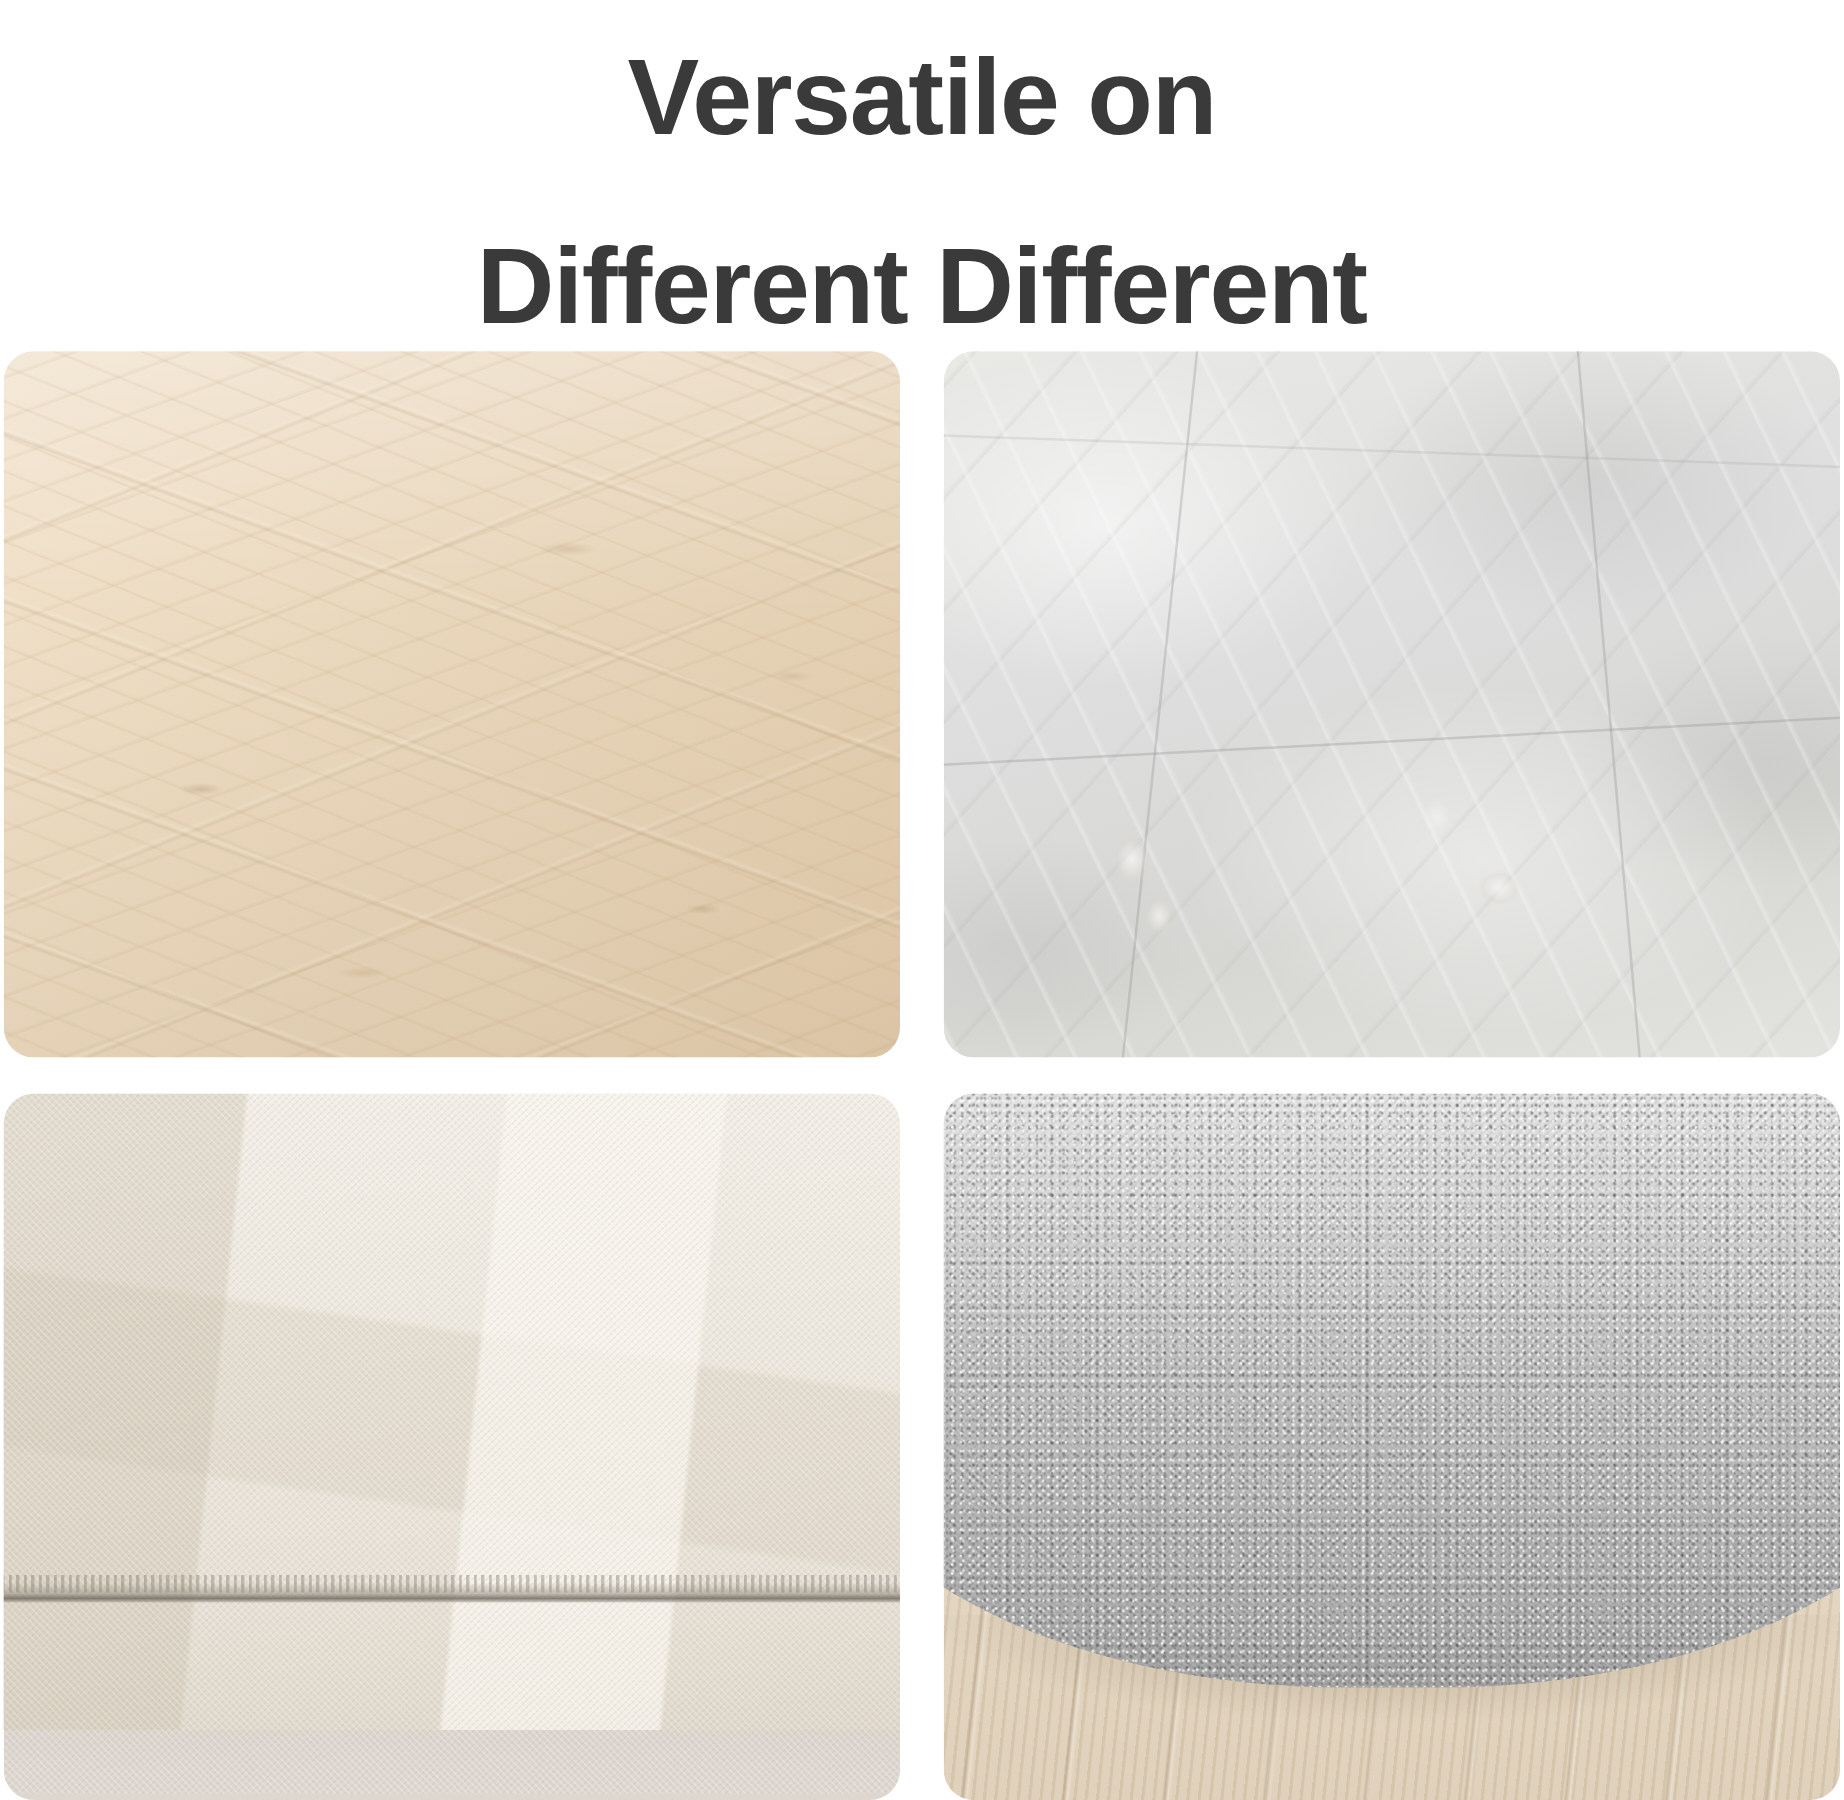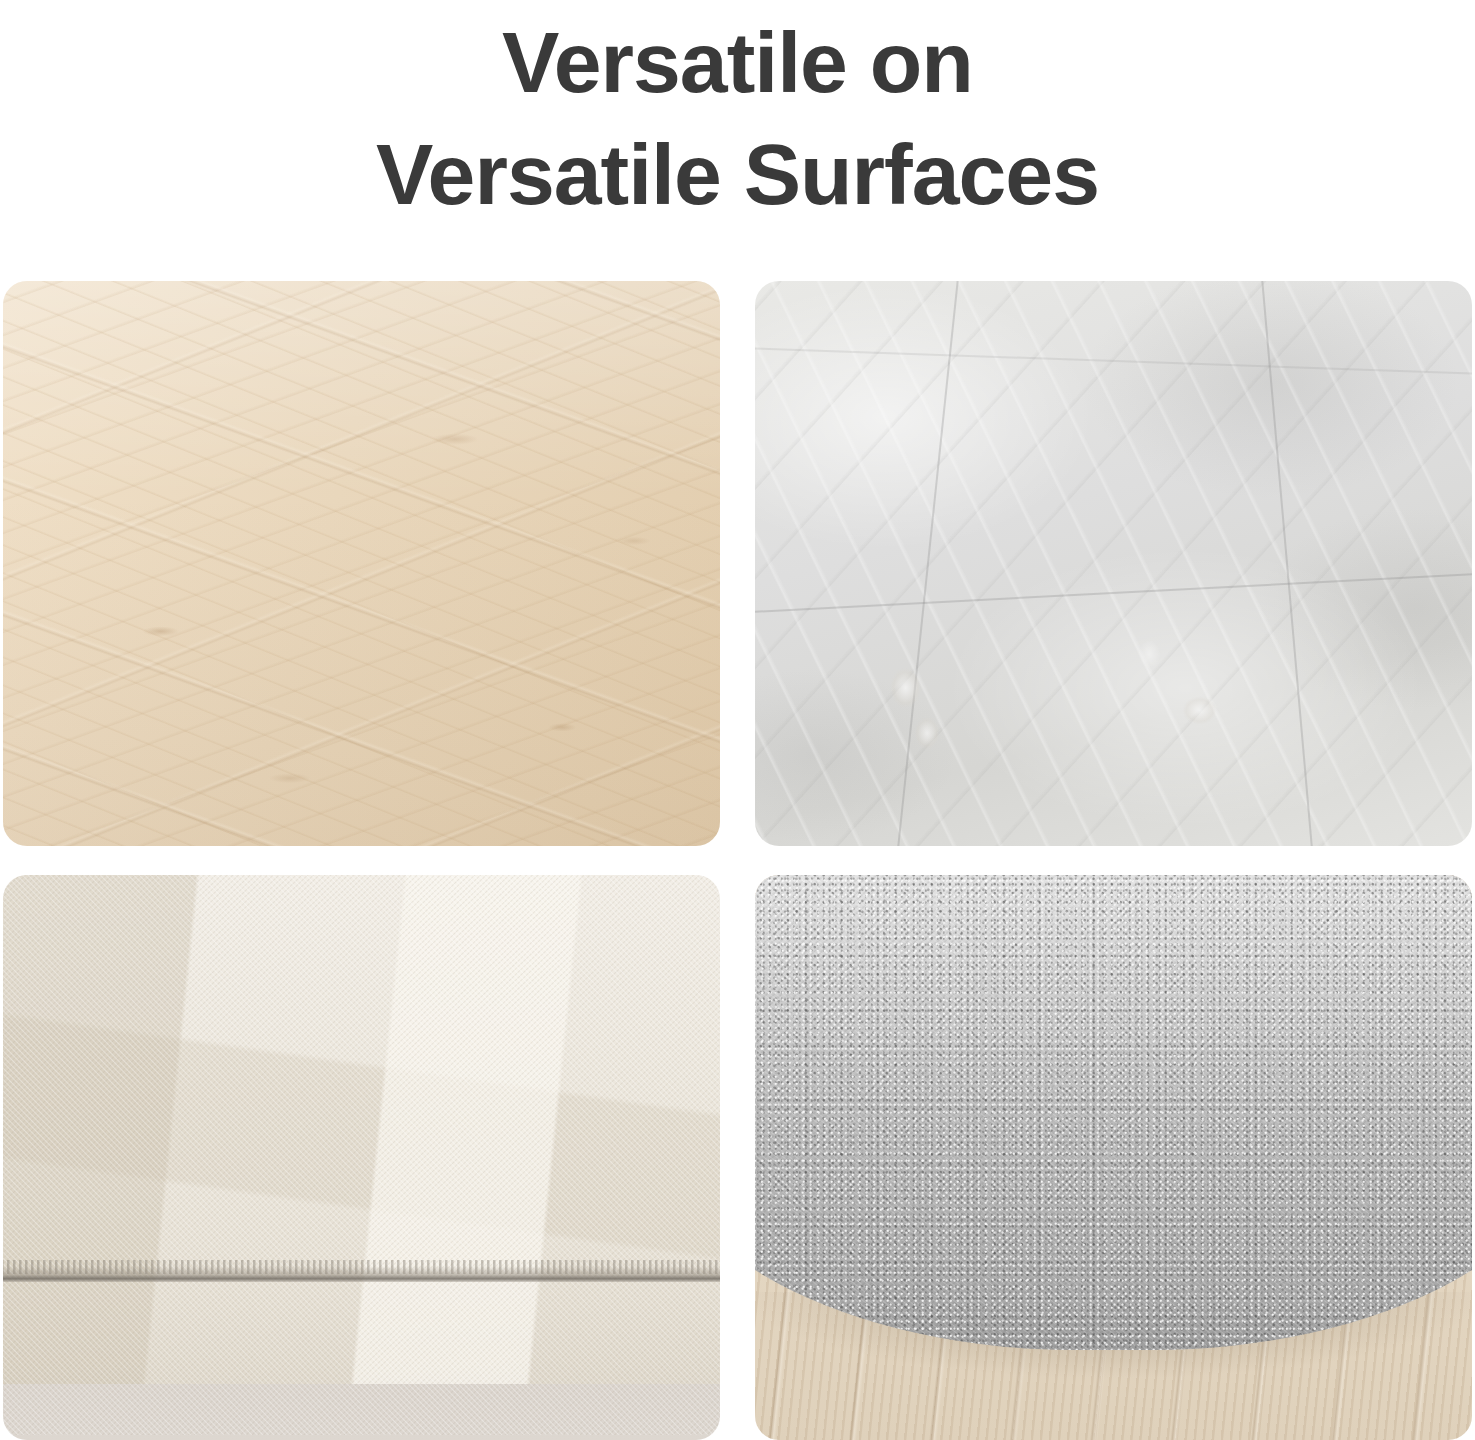--- a/index.html
+++ b/index.html
@@ -26,22 +26,23 @@
   .title-block {
     position: absolute;
     left: 0;
     top: 0;
     width: 1475px;
     height: 270px;
     display: flex;
     flex-direction: column;
     align-items: center;
     justify-content: flex-start;
-    padding-top: 6px;
+    padding-top: 22px;
     box-sizing: border-box;
+    gap: 39px;
   }
   .title-line {
     font-family: "Liberation Sans", sans-serif;
     font-weight: bold;
     font-size: 86px;
     line-height: 112px;
     letter-spacing: -1px;
     color: #3a3a3a;
     text-align: center;
     white-space: nowrap;
@@ -321,21 +322,21 @@
     background: radial-gradient(ellipse 60% 100% at 50% 0%, rgba(110,95,75,0.35), rgba(110,95,75,0) 72%);
   }
 </style>
 </head>
 <body>
 
 <div class="page">
 
   <div class="title-block">
     <div class="title-line">Versatile on</div>
-    <div class="title-line">Versatile Surfaces</div>
+    <div class="title-line">Different Different</div>
   </div>
 
   <div class="grid">
 
     <div class="panel col-left row-top">
       <div class="surface wood-base">
         <div class="wood-grain"></div>
         <div class="wood-seams"></div>
         <div class="wood-knots"></div>
       </div>

